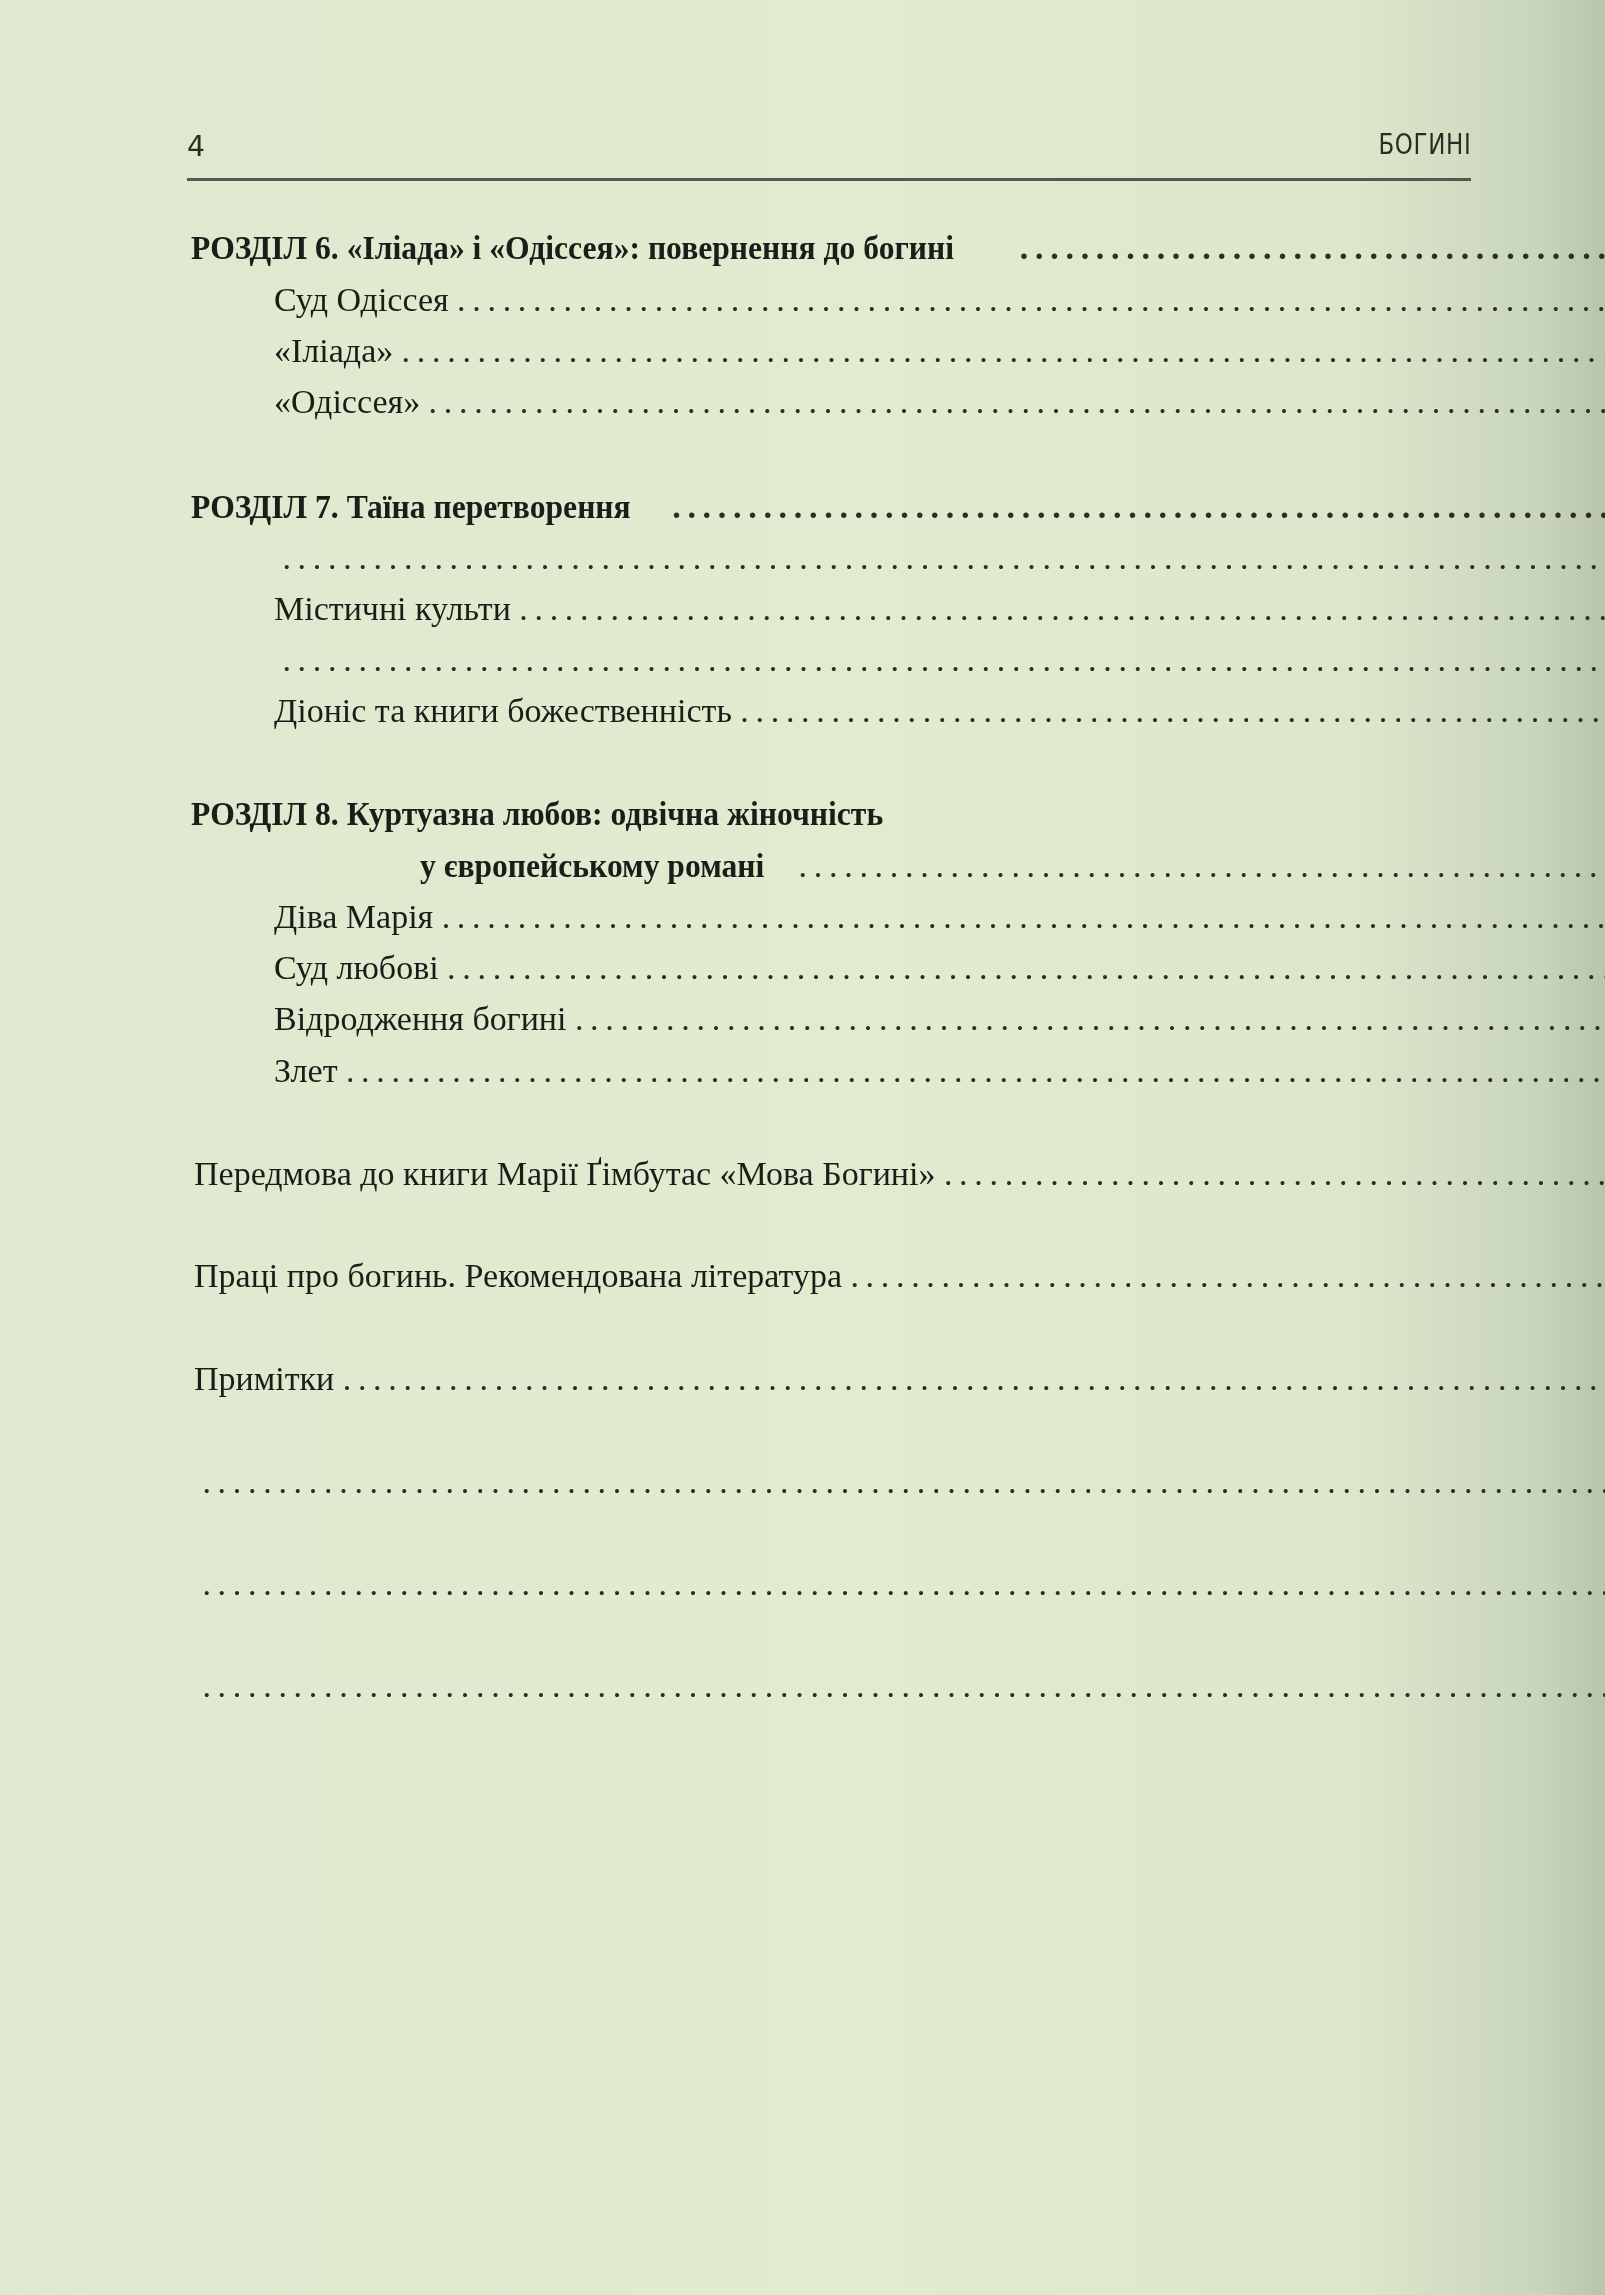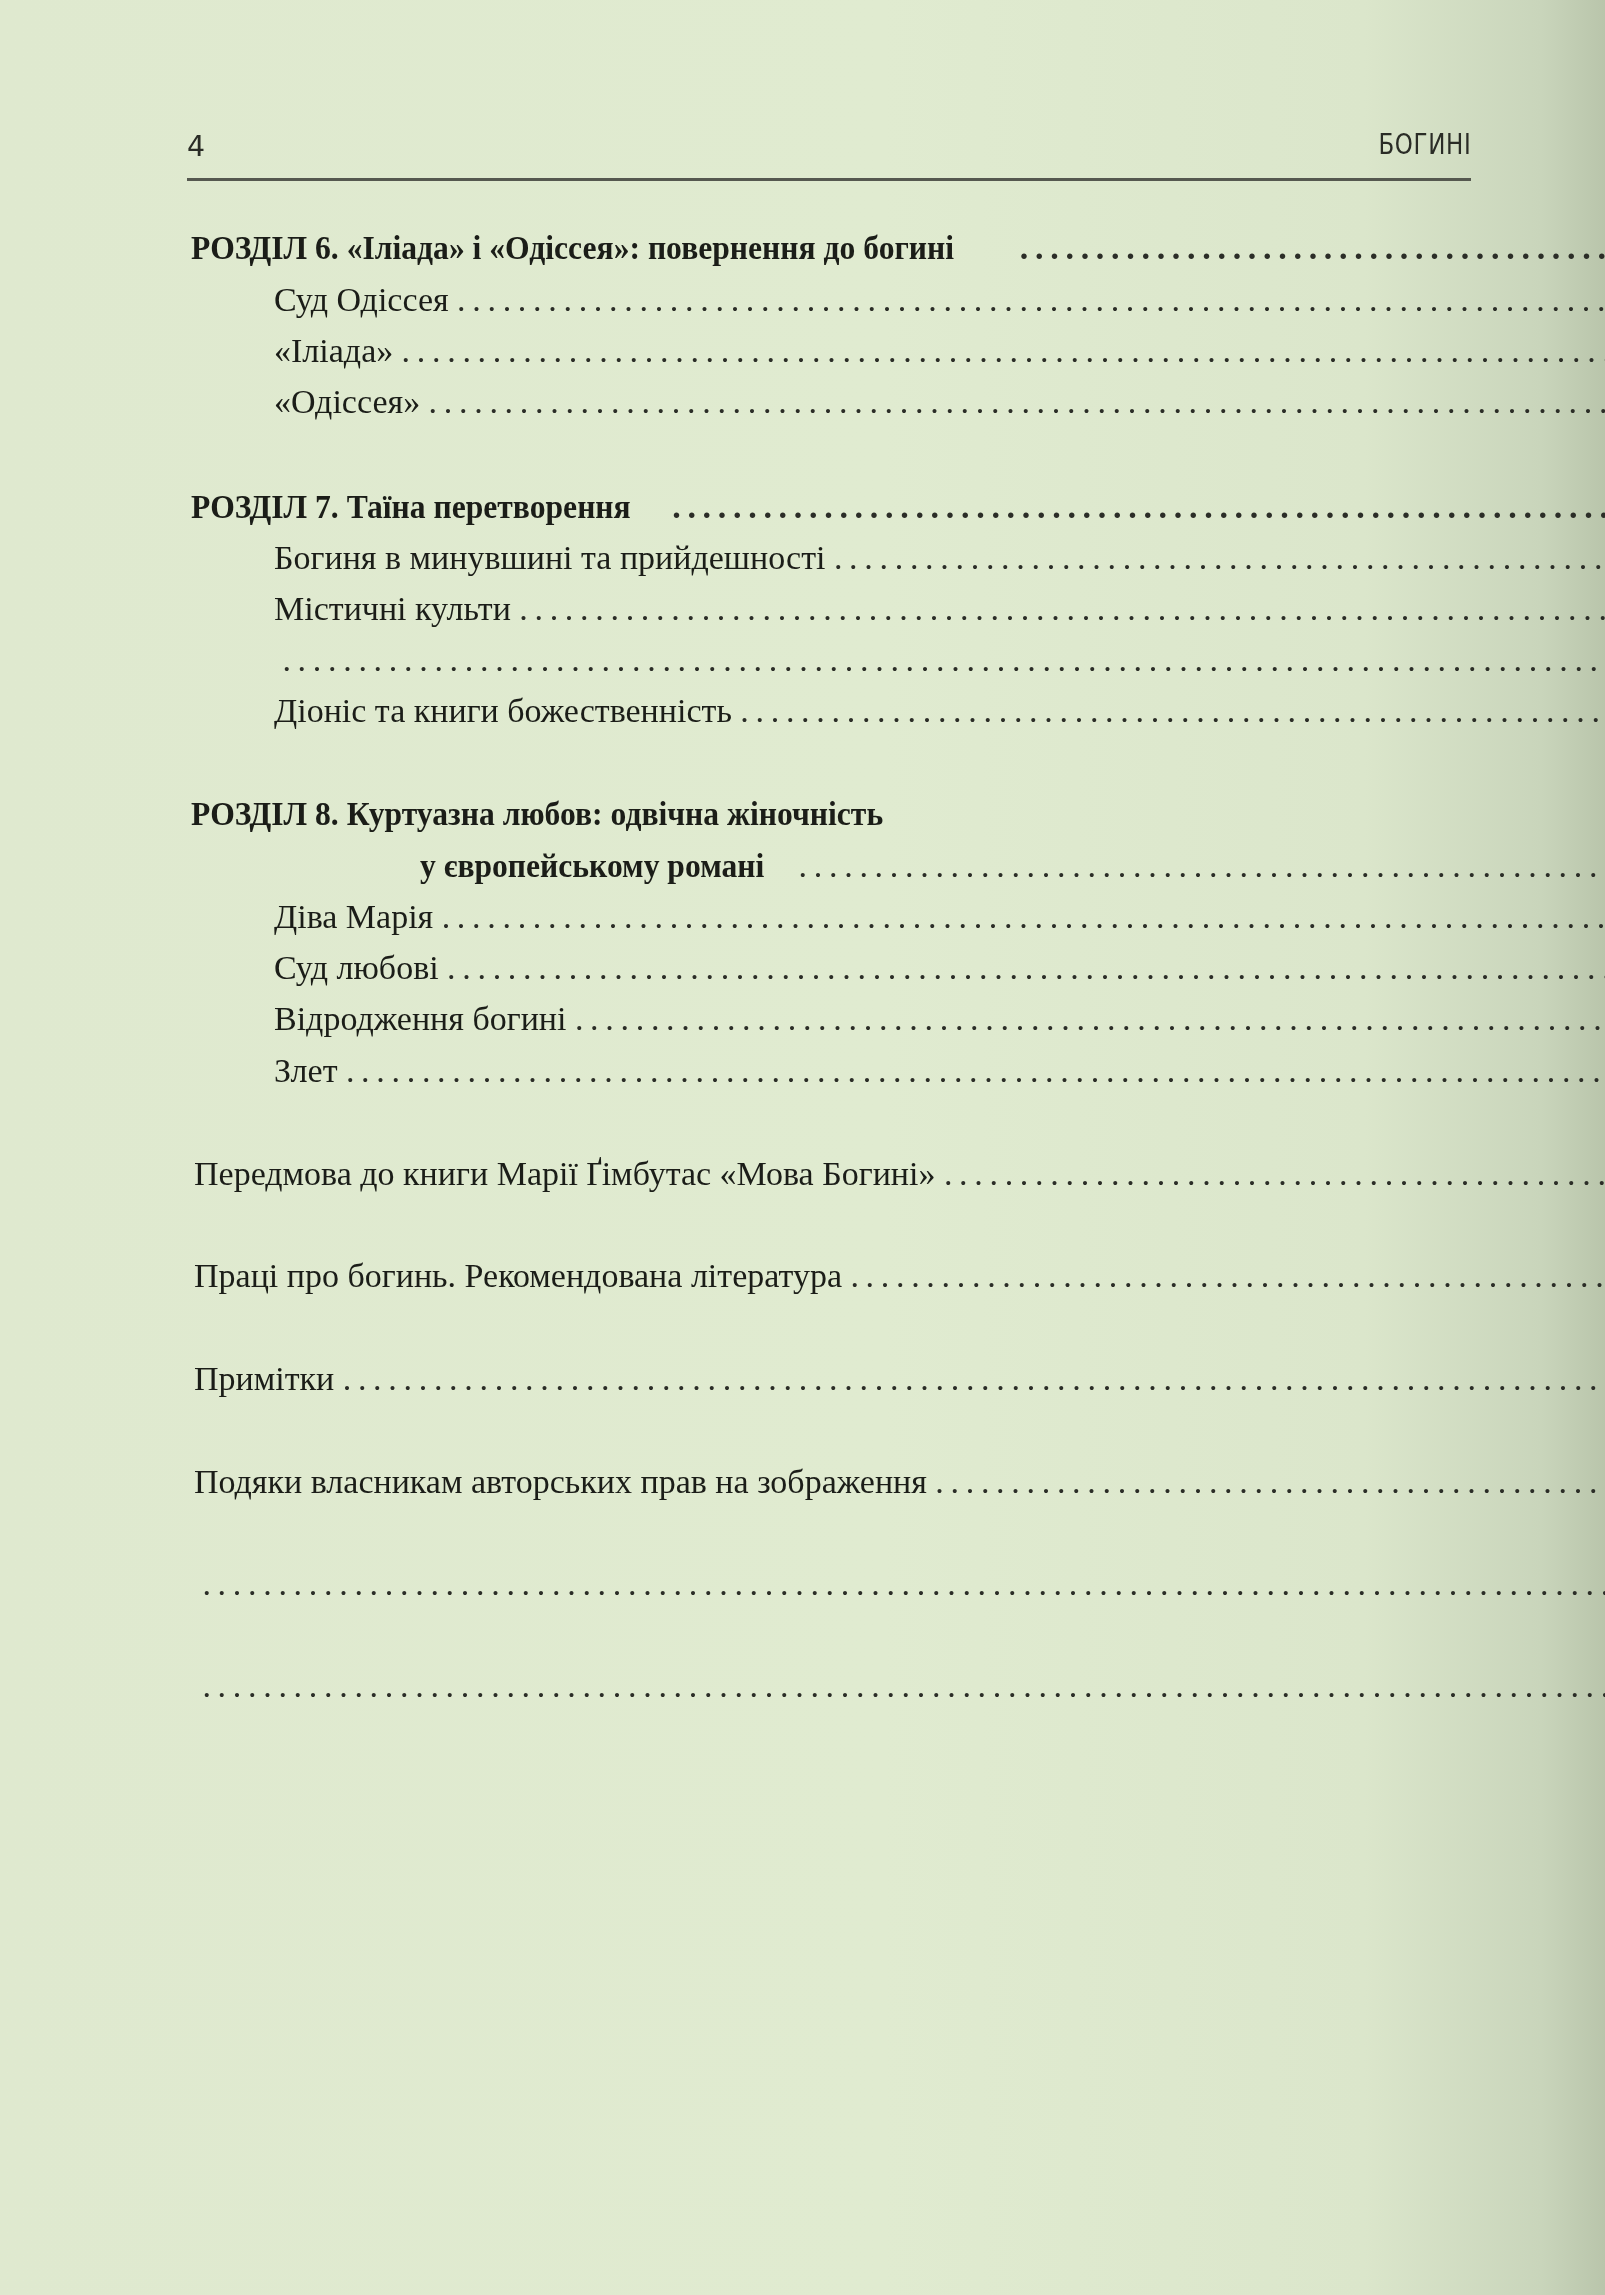--- a/index.html
+++ b/index.html
@@ -75,21 +75,20 @@
     <span class="leader">................................................................................................................................................................</span>
 
   </div>
 
   <div class="toc-line chapter lvl0" style="top:483px">
     <span class="title">РОЗДІЛ 7. Таїна перетворення</span>
     <span class="leader">................................................................................................................................................................</span>
 
   </div>
   <div class="toc-line sub lvl1" style="top:534px">
-    <span class="title">Богиня в минувшині та прийдешності</span>
     <span class="leader">................................................................................................................................................................</span>
 
   </div>
   <div class="toc-line sub lvl1" style="top:585px">
     <span class="title">Містичні культи</span>
     <span class="leader">................................................................................................................................................................</span>
 
   </div>
   <div class="toc-line sub lvl1" style="top:636px">
     <span class="leader">................................................................................................................................................................</span>
@@ -139,21 +138,20 @@
     <span class="title">Праці про богинь. Рекомендована література</span>
     <span class="leader">................................................................................................................................................................</span>
 
   </div>
   <div class="toc-line sub back" style="top:1355px">
     <span class="title">Примітки</span>
     <span class="leader">................................................................................................................................................................</span>
 
   </div>
   <div class="toc-line sub back" style="top:1458px">
-    <span class="title">Подяки власникам авторських прав на зображення</span>
     <span class="leader">................................................................................................................................................................</span>
 
   </div>
   <div class="toc-line sub back" style="top:1560px">
     <span class="leader">................................................................................................................................................................</span>
 
   </div>
   <div class="toc-line sub back" style="top:1662px">
     <span class="leader">................................................................................................................................................................</span>
 

